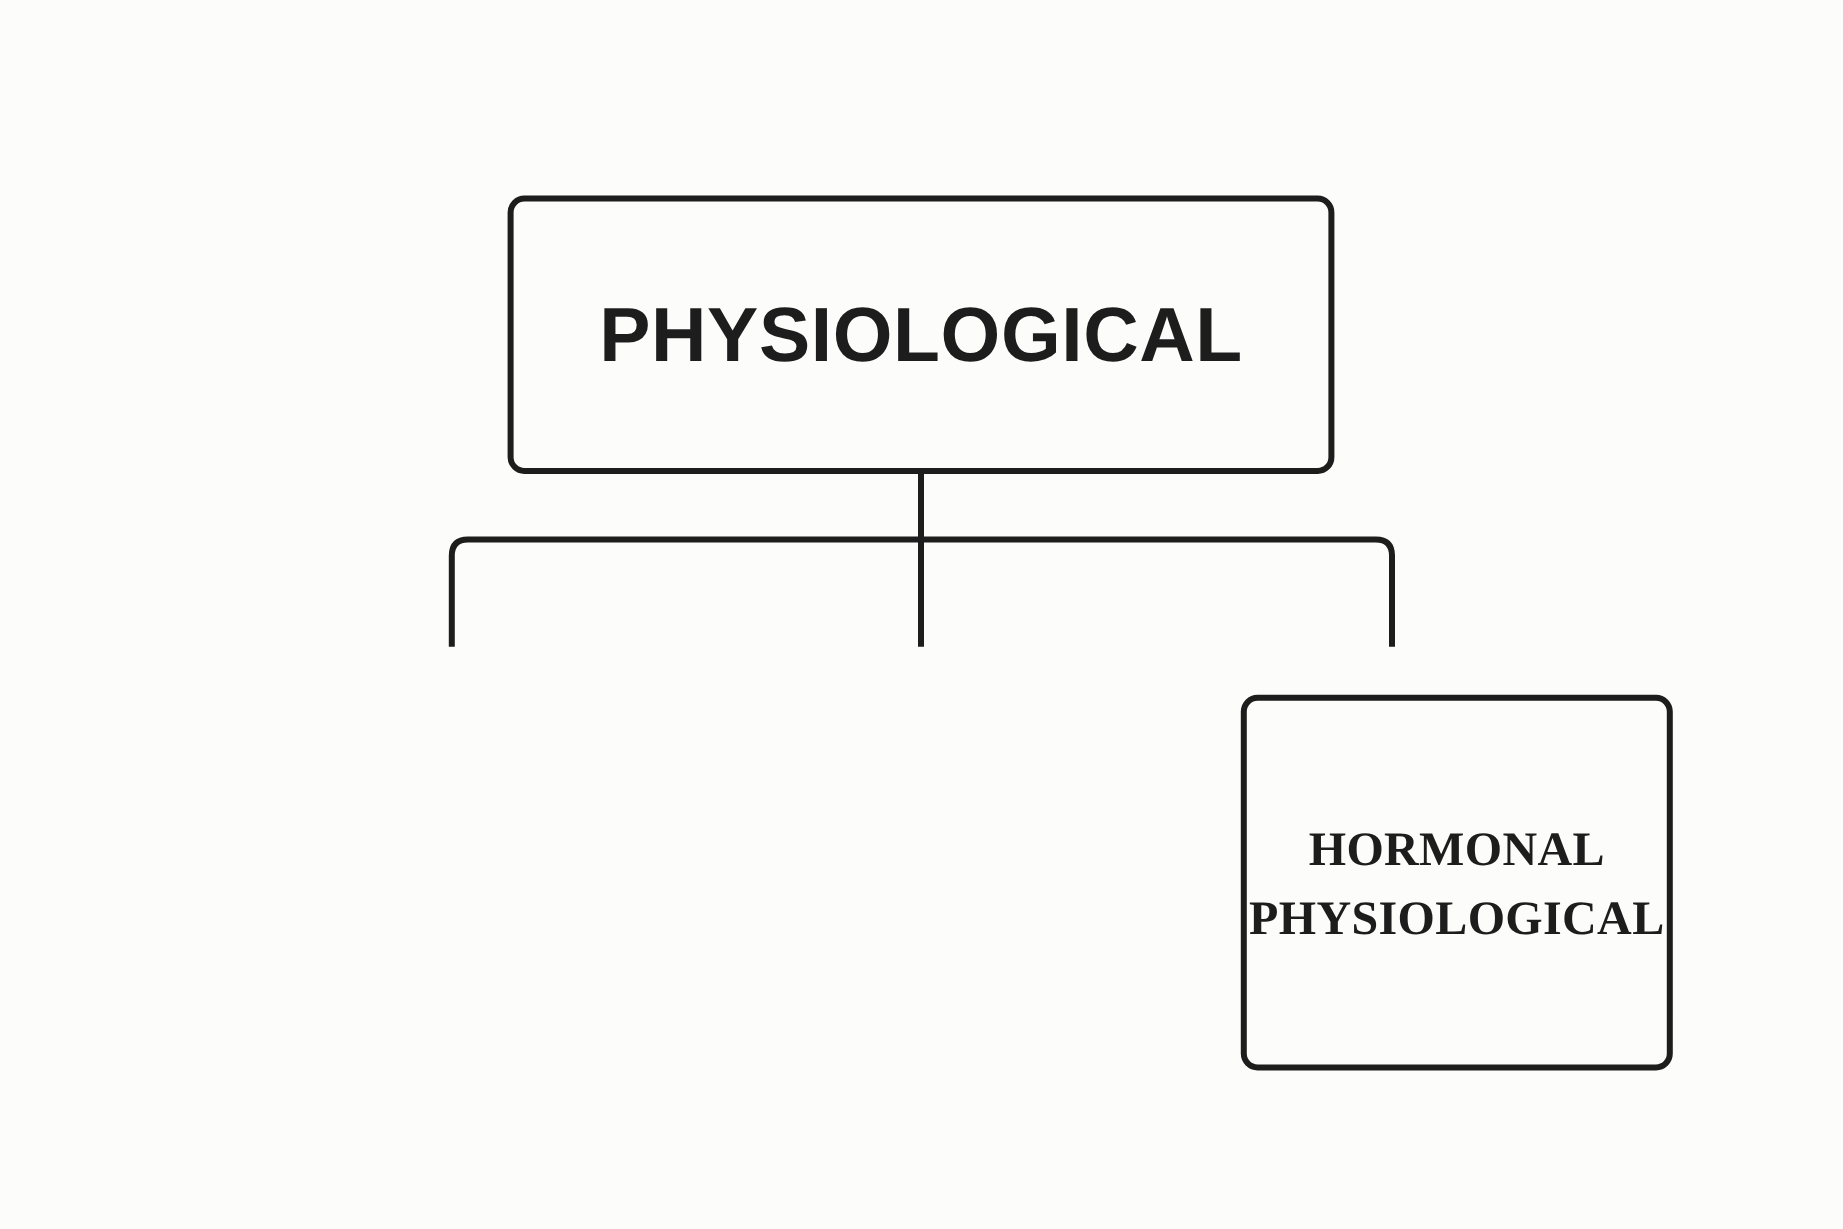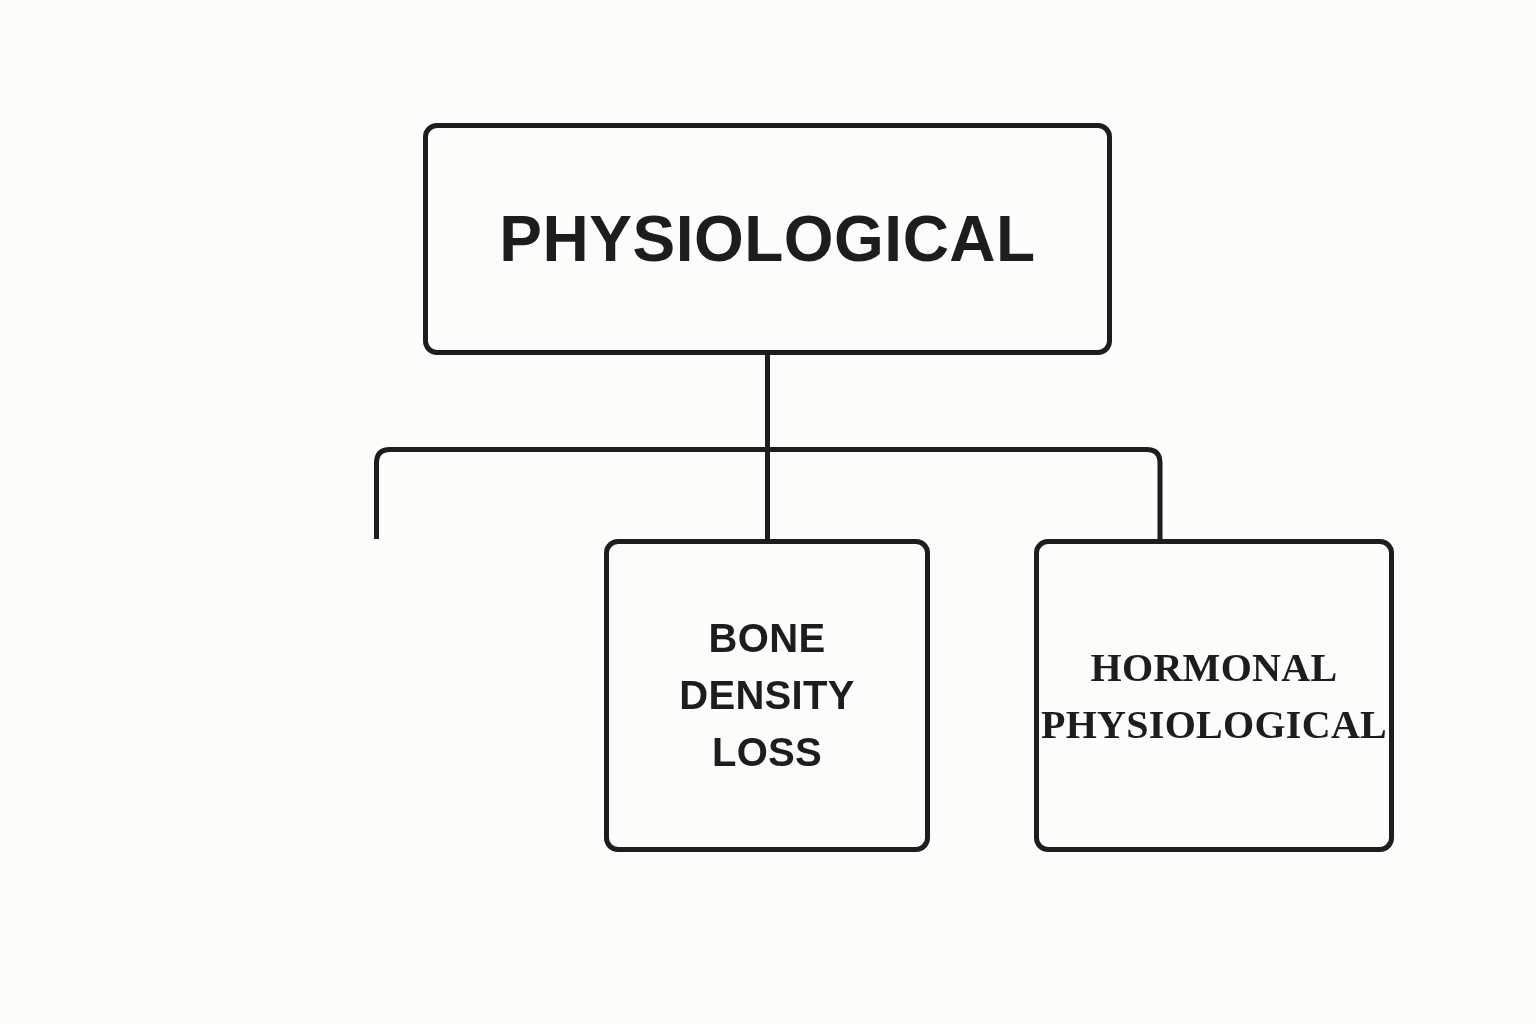--- a/index.html
+++ b/index.html
@@ -35,20 +35,21 @@
     position: absolute;
     background: var(--bg);
     border: var(--line-w) solid var(--stroke);
     border-radius: 14px;
     display: flex;
     align-items: center;
     justify-content: center;
     text-align: center;
     color: var(--text);
     font-weight: bold;
+    margin-top: 40px;
   }
   .node .label { width: 100%; }
   .node.root {
     left: 423px; top: 123px;
     width: 689px; height: 232px;
     font-size: 64px;
     line-height: 76px;
     letter-spacing: 0.5px;
   }
   .node.child {
@@ -74,27 +75,20 @@
     <path d="M 376.5 539 L 376.5 463 Q 376.5 449.5 390 449.5 L 1146.5 449.5 Q 1160 449.5 1160 463 L 1160 539"></path>
   </svg>
 
   <div class="node root">
     <div class="label">
       <div>PHYSIOLOGICAL</div>
     </div>
   </div>
 
 
-  <div class="node child child-2">
-    <div class="label">
-      <div>BONE</div>
-      <div>DENSITY</div>
-      <div>LOSS</div>
-    </div>
-  </div>
 
   <div class="node child child-3">
     <div class="label">
       <div>HORMONAL</div>
       <div>PHYSIOLOGICAL</div>
     </div>
   </div>
 
 </div>
 

